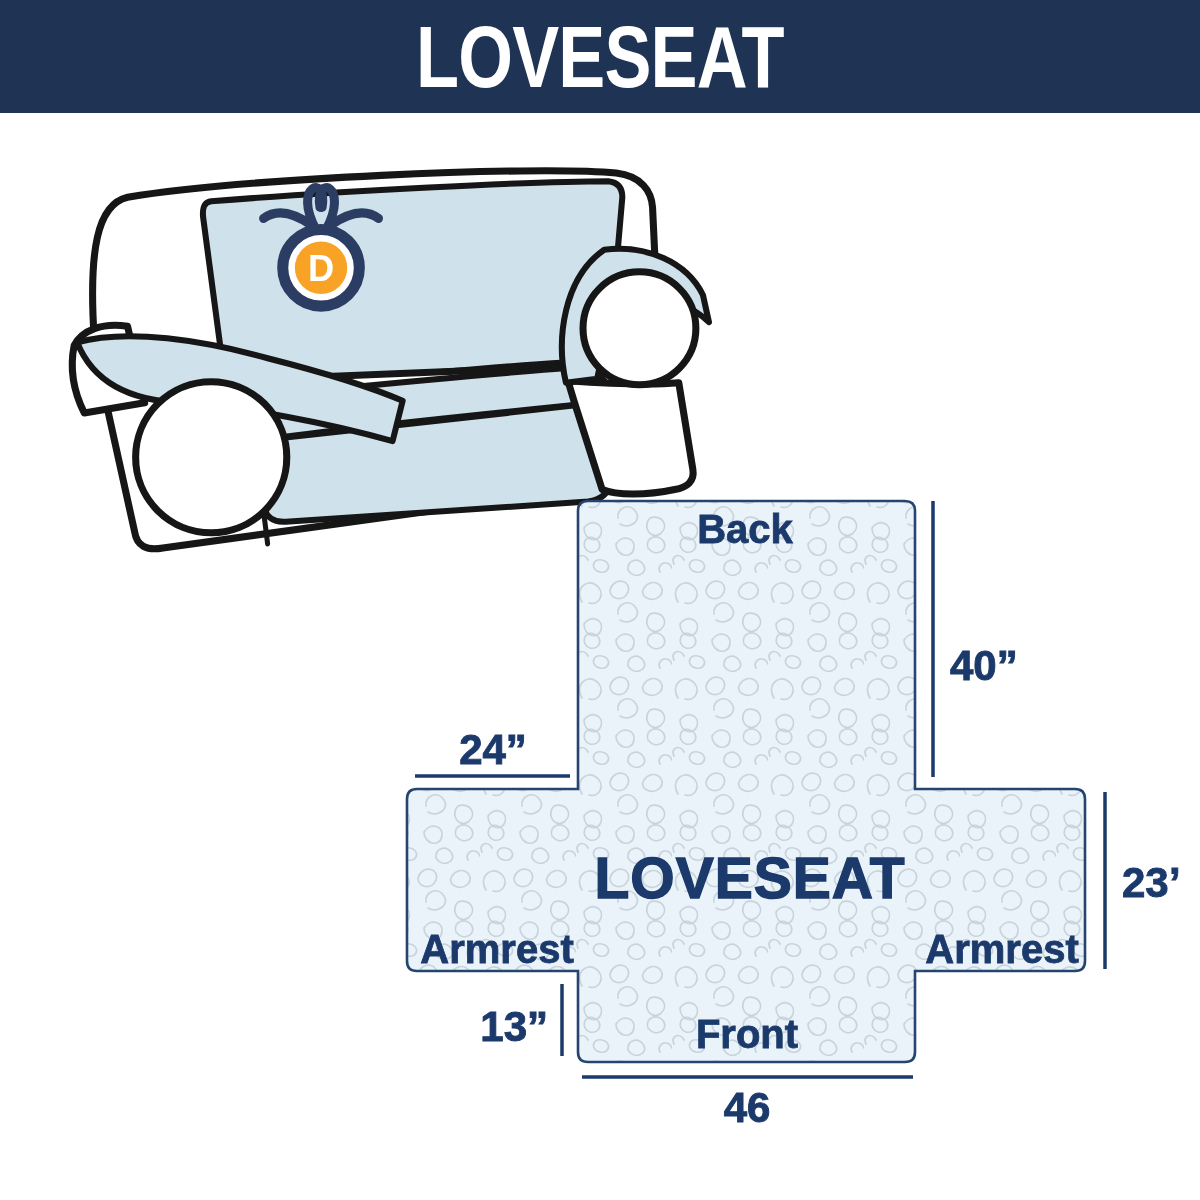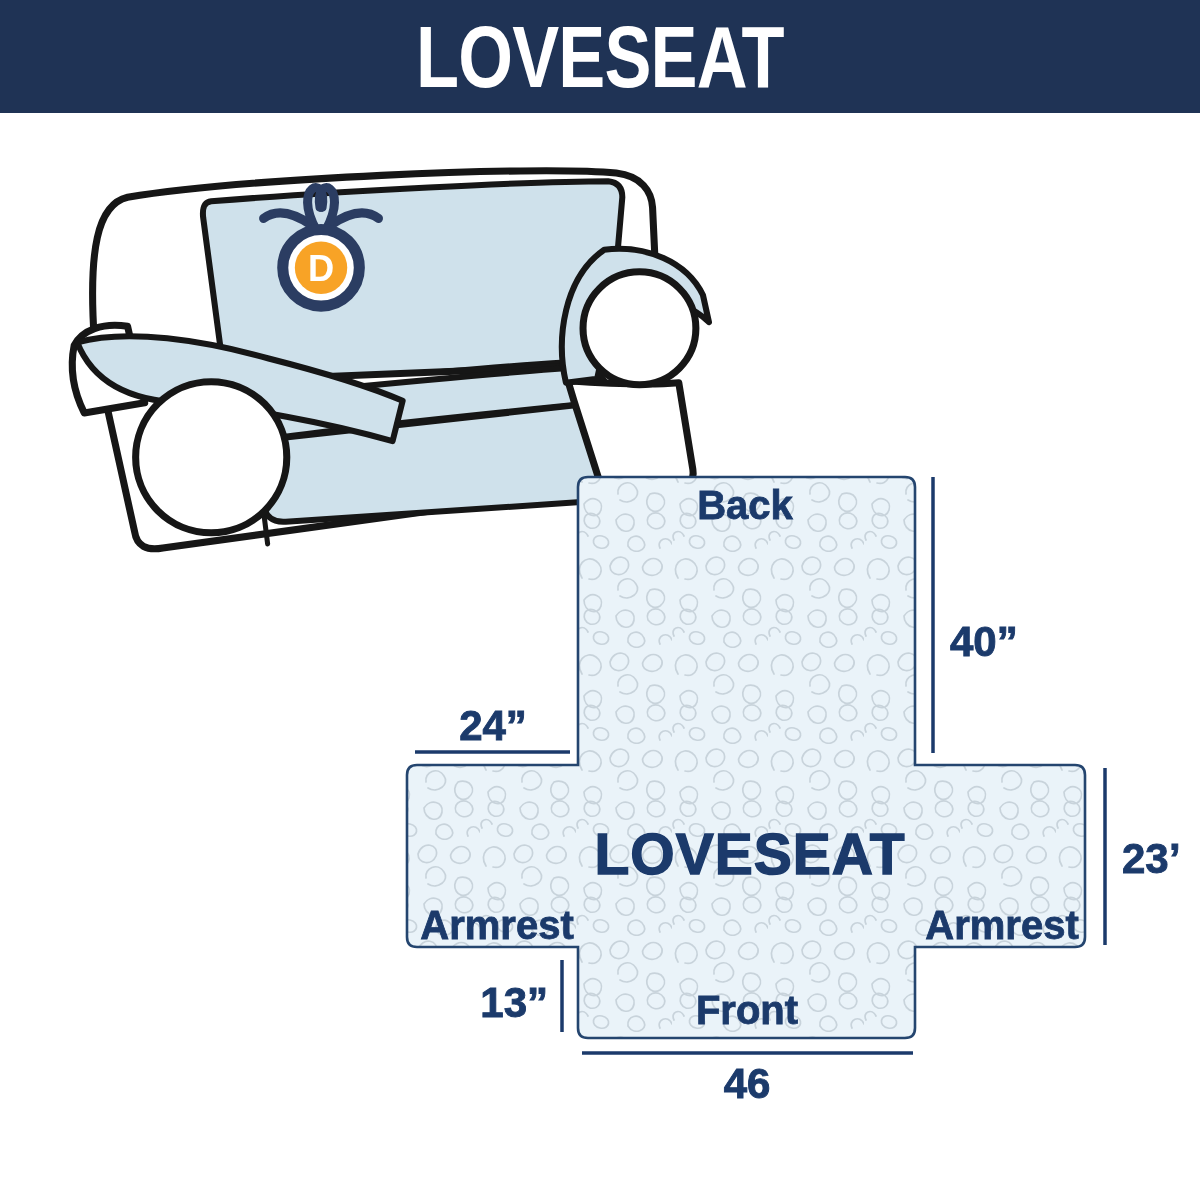--- a/index.html
+++ b/index.html
@@ -10,21 +10,21 @@
   .header{
     position:absolute;left:0;top:0;width:1200px;height:113px;
     background:#1f3355;display:flex;align-items:center;justify-content:center;
   }
   .header .title{
     color:#ffffff;font-size:88px;font-weight:900;letter-spacing:-1px;
     display:inline-block;transform:scaleX(0.80);transform-origin:center;
     line-height:1;
   }
   .sofa-wrap{position:absolute;left:52px;top:148px;width:660px;height:420px;}
-  .diagram-wrap{position:absolute;left:390px;top:460px;width:790px;height:660px;}
+  .diagram-wrap{position:absolute;left:390px;top:484px;width:790px;height:660px;}
   svg{display:block;}
   .lbl{
     fill:#1b3a6b;font-family:"Liberation Sans",sans-serif;font-weight:700;
     font-size:40px;paint-order:stroke;stroke:#1b3a6b;stroke-width:0.8;
   }
   .dim{
     fill:#1b3a6b;font-family:"Liberation Sans",sans-serif;font-weight:700;
     font-size:42px;paint-order:stroke;stroke:#1b3a6b;stroke-width:0.9;
   }
   .big{

